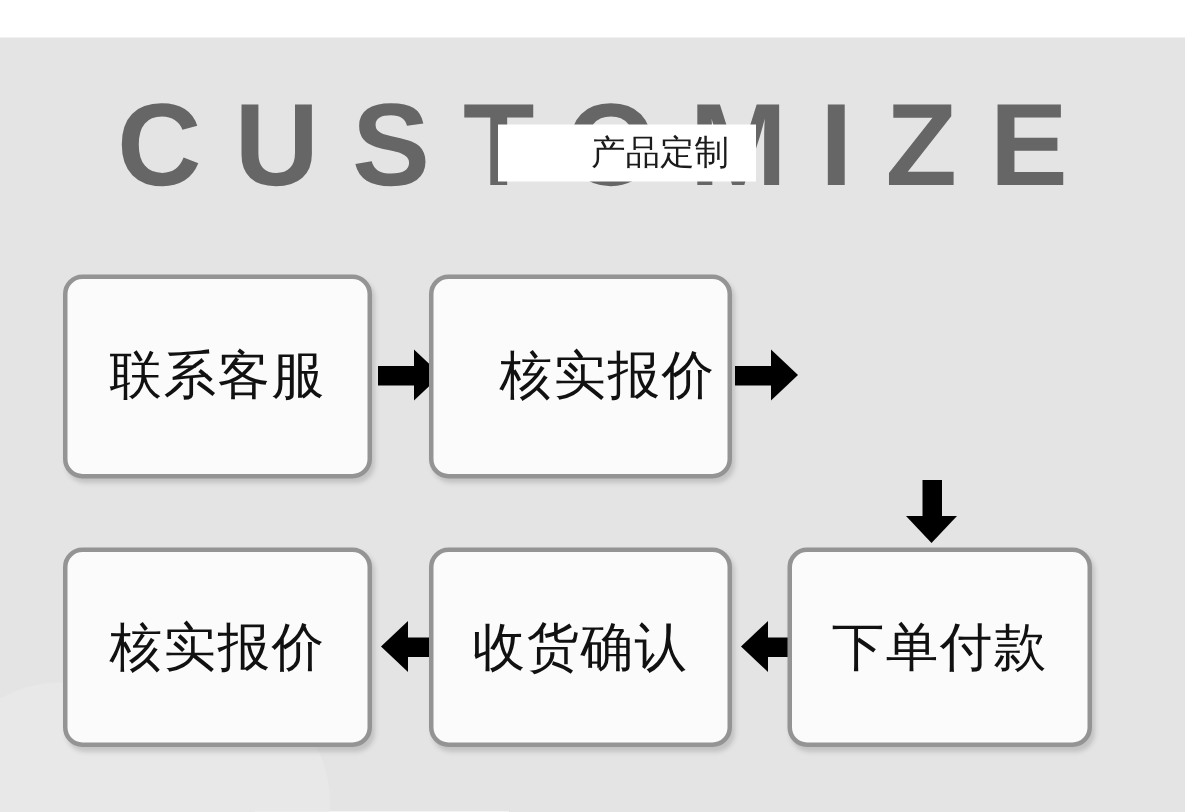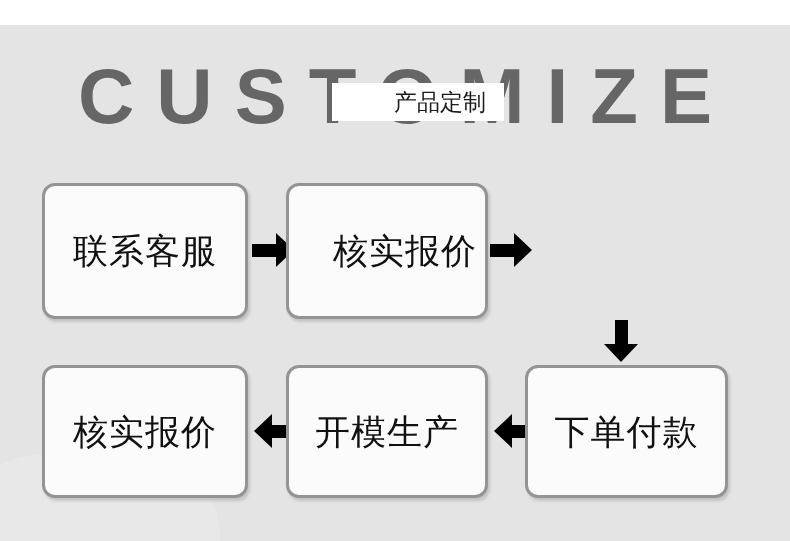--- a/index.html
+++ b/index.html
@@ -208,21 +208,21 @@
   <div class="flow-box" id="box-receive">
     <span class="flow-box-label">核实报价</span>
   </div>
 
   <div class="arrow arrow-h arrow-left" id="arrow-produce-receive">
     <span class="shaft"></span>
     <span class="head"></span>
   </div>
 
   <div class="flow-box" id="box-produce">
-    <span class="flow-box-label">开模生产</span>
+    <span class="flow-box-label">收货确认</span>
   </div>
 
   <div class="arrow arrow-h arrow-left" id="arrow-pay-produce">
     <span class="shaft"></span>
     <span class="head"></span>
   </div>
 
   <div class="flow-box" id="box-pay">
     <span class="flow-box-label">下单付款</span>
   </div>

